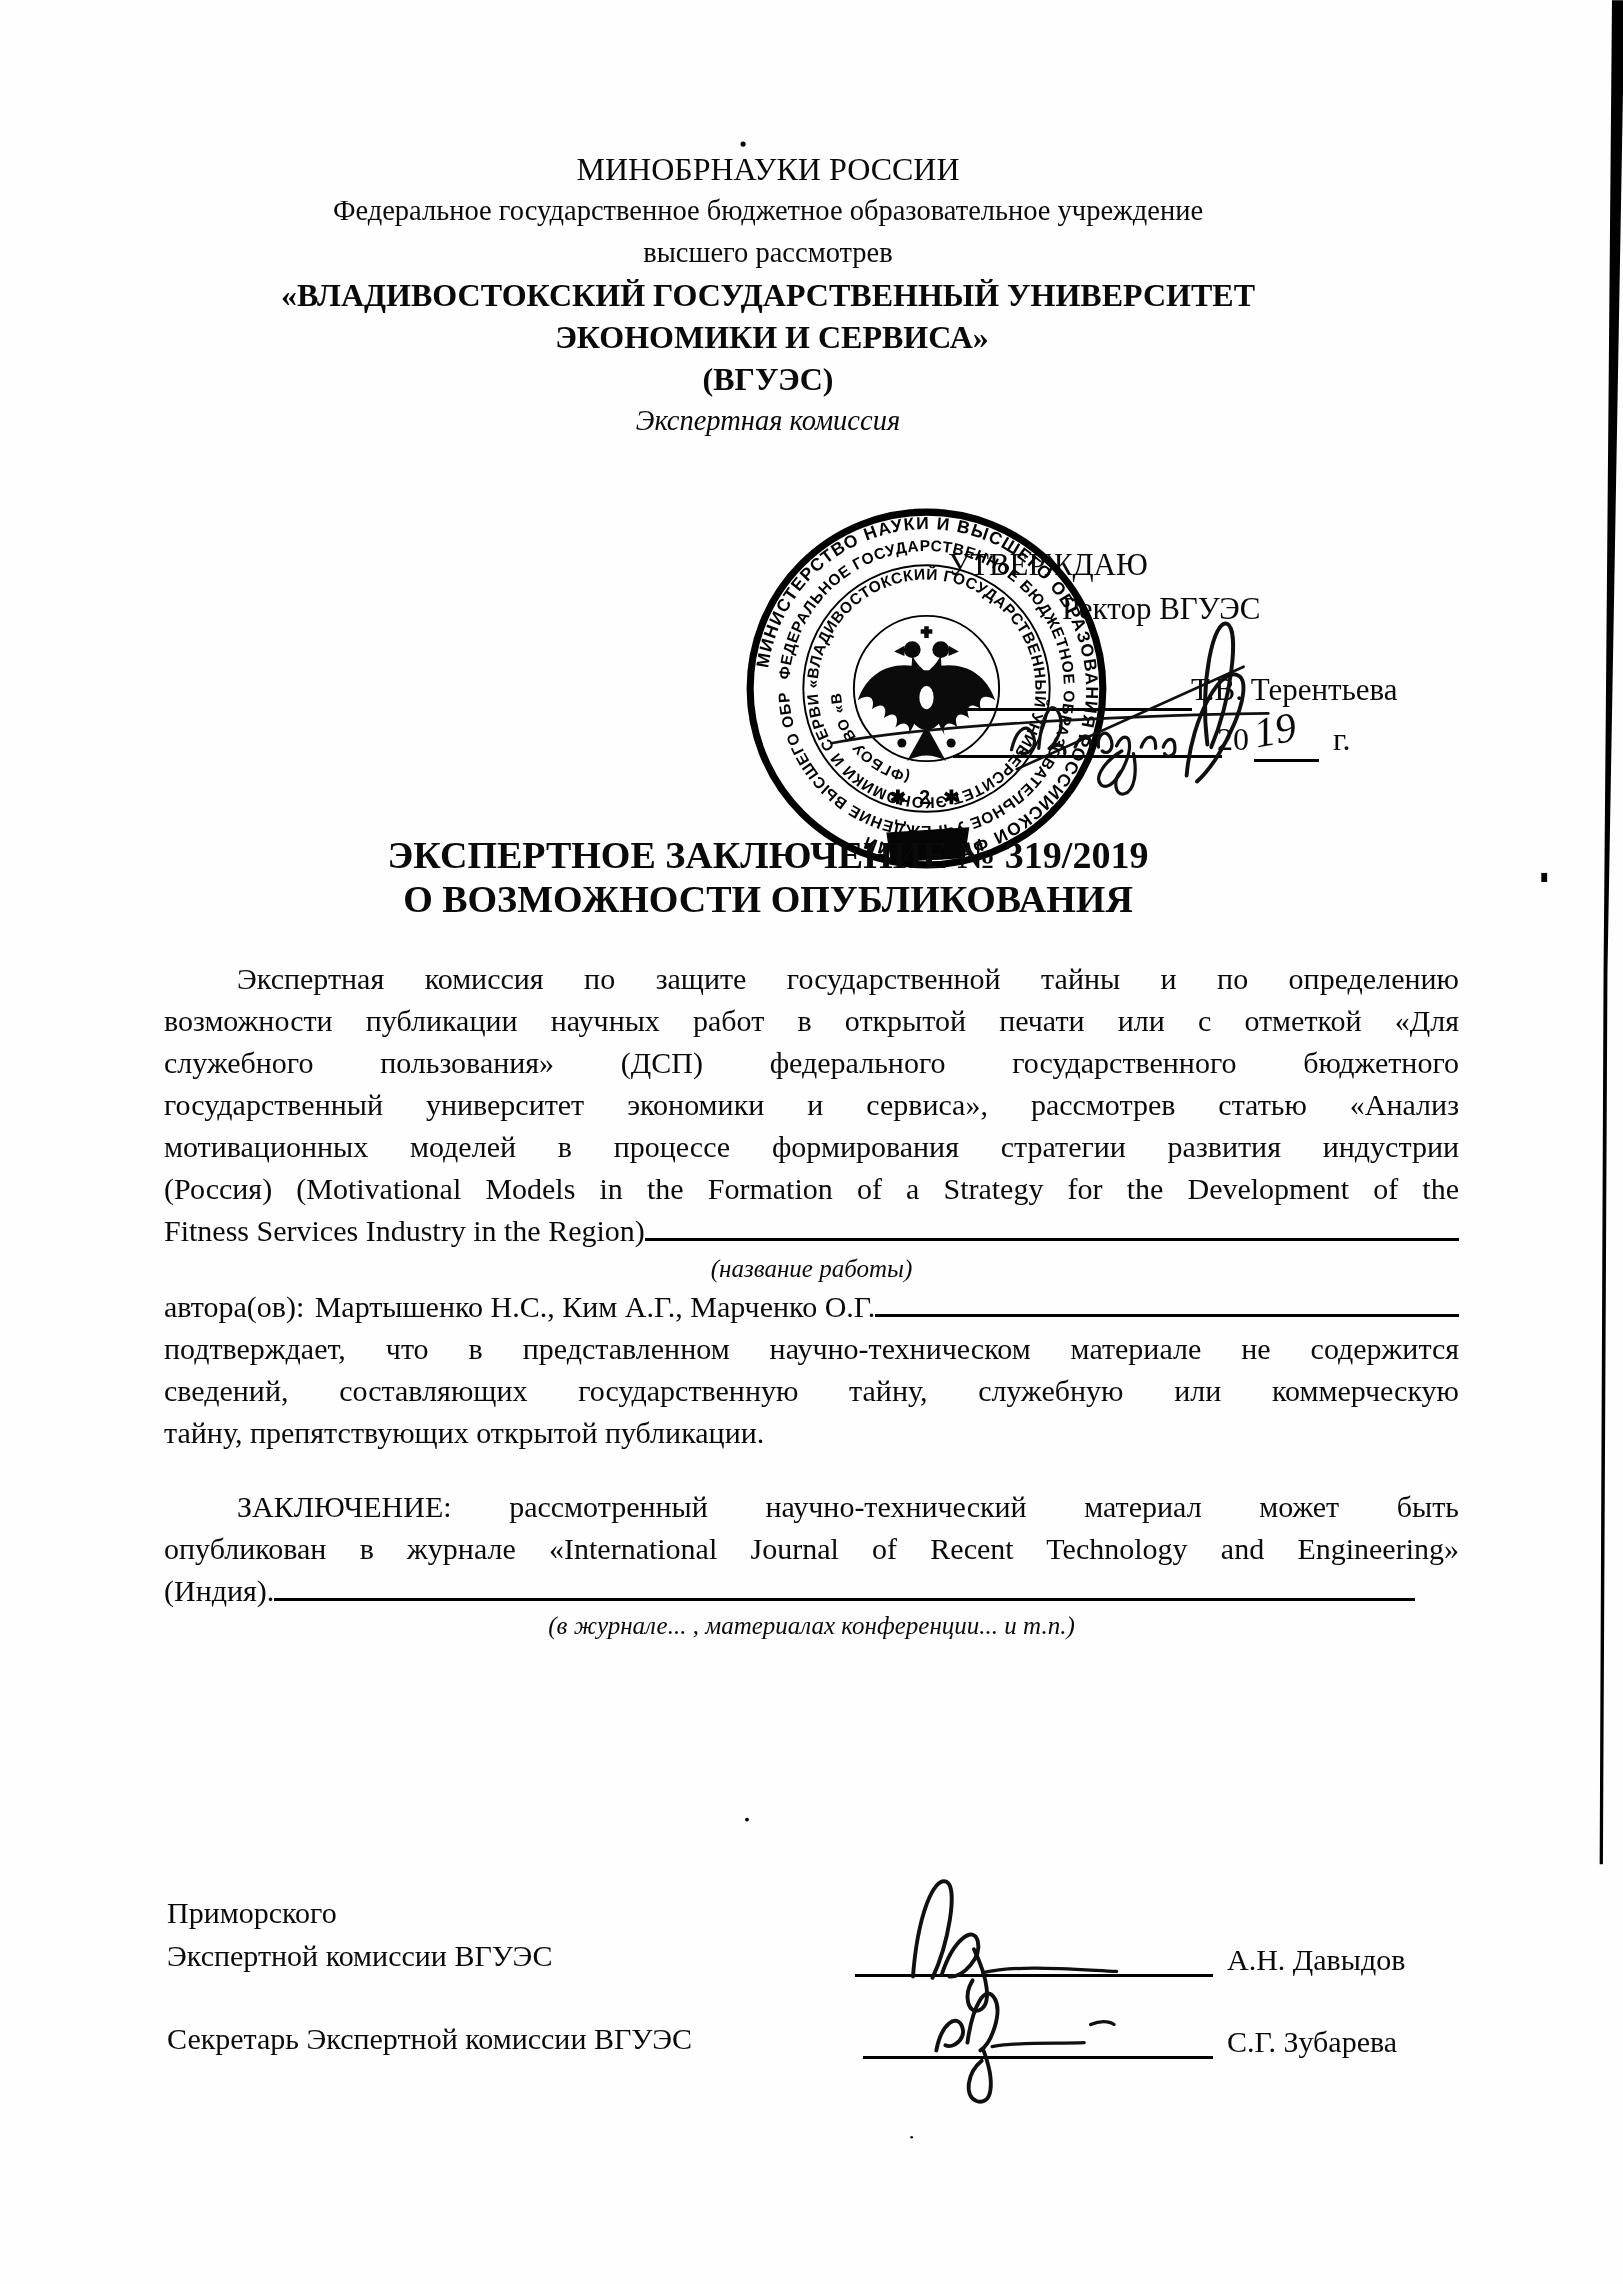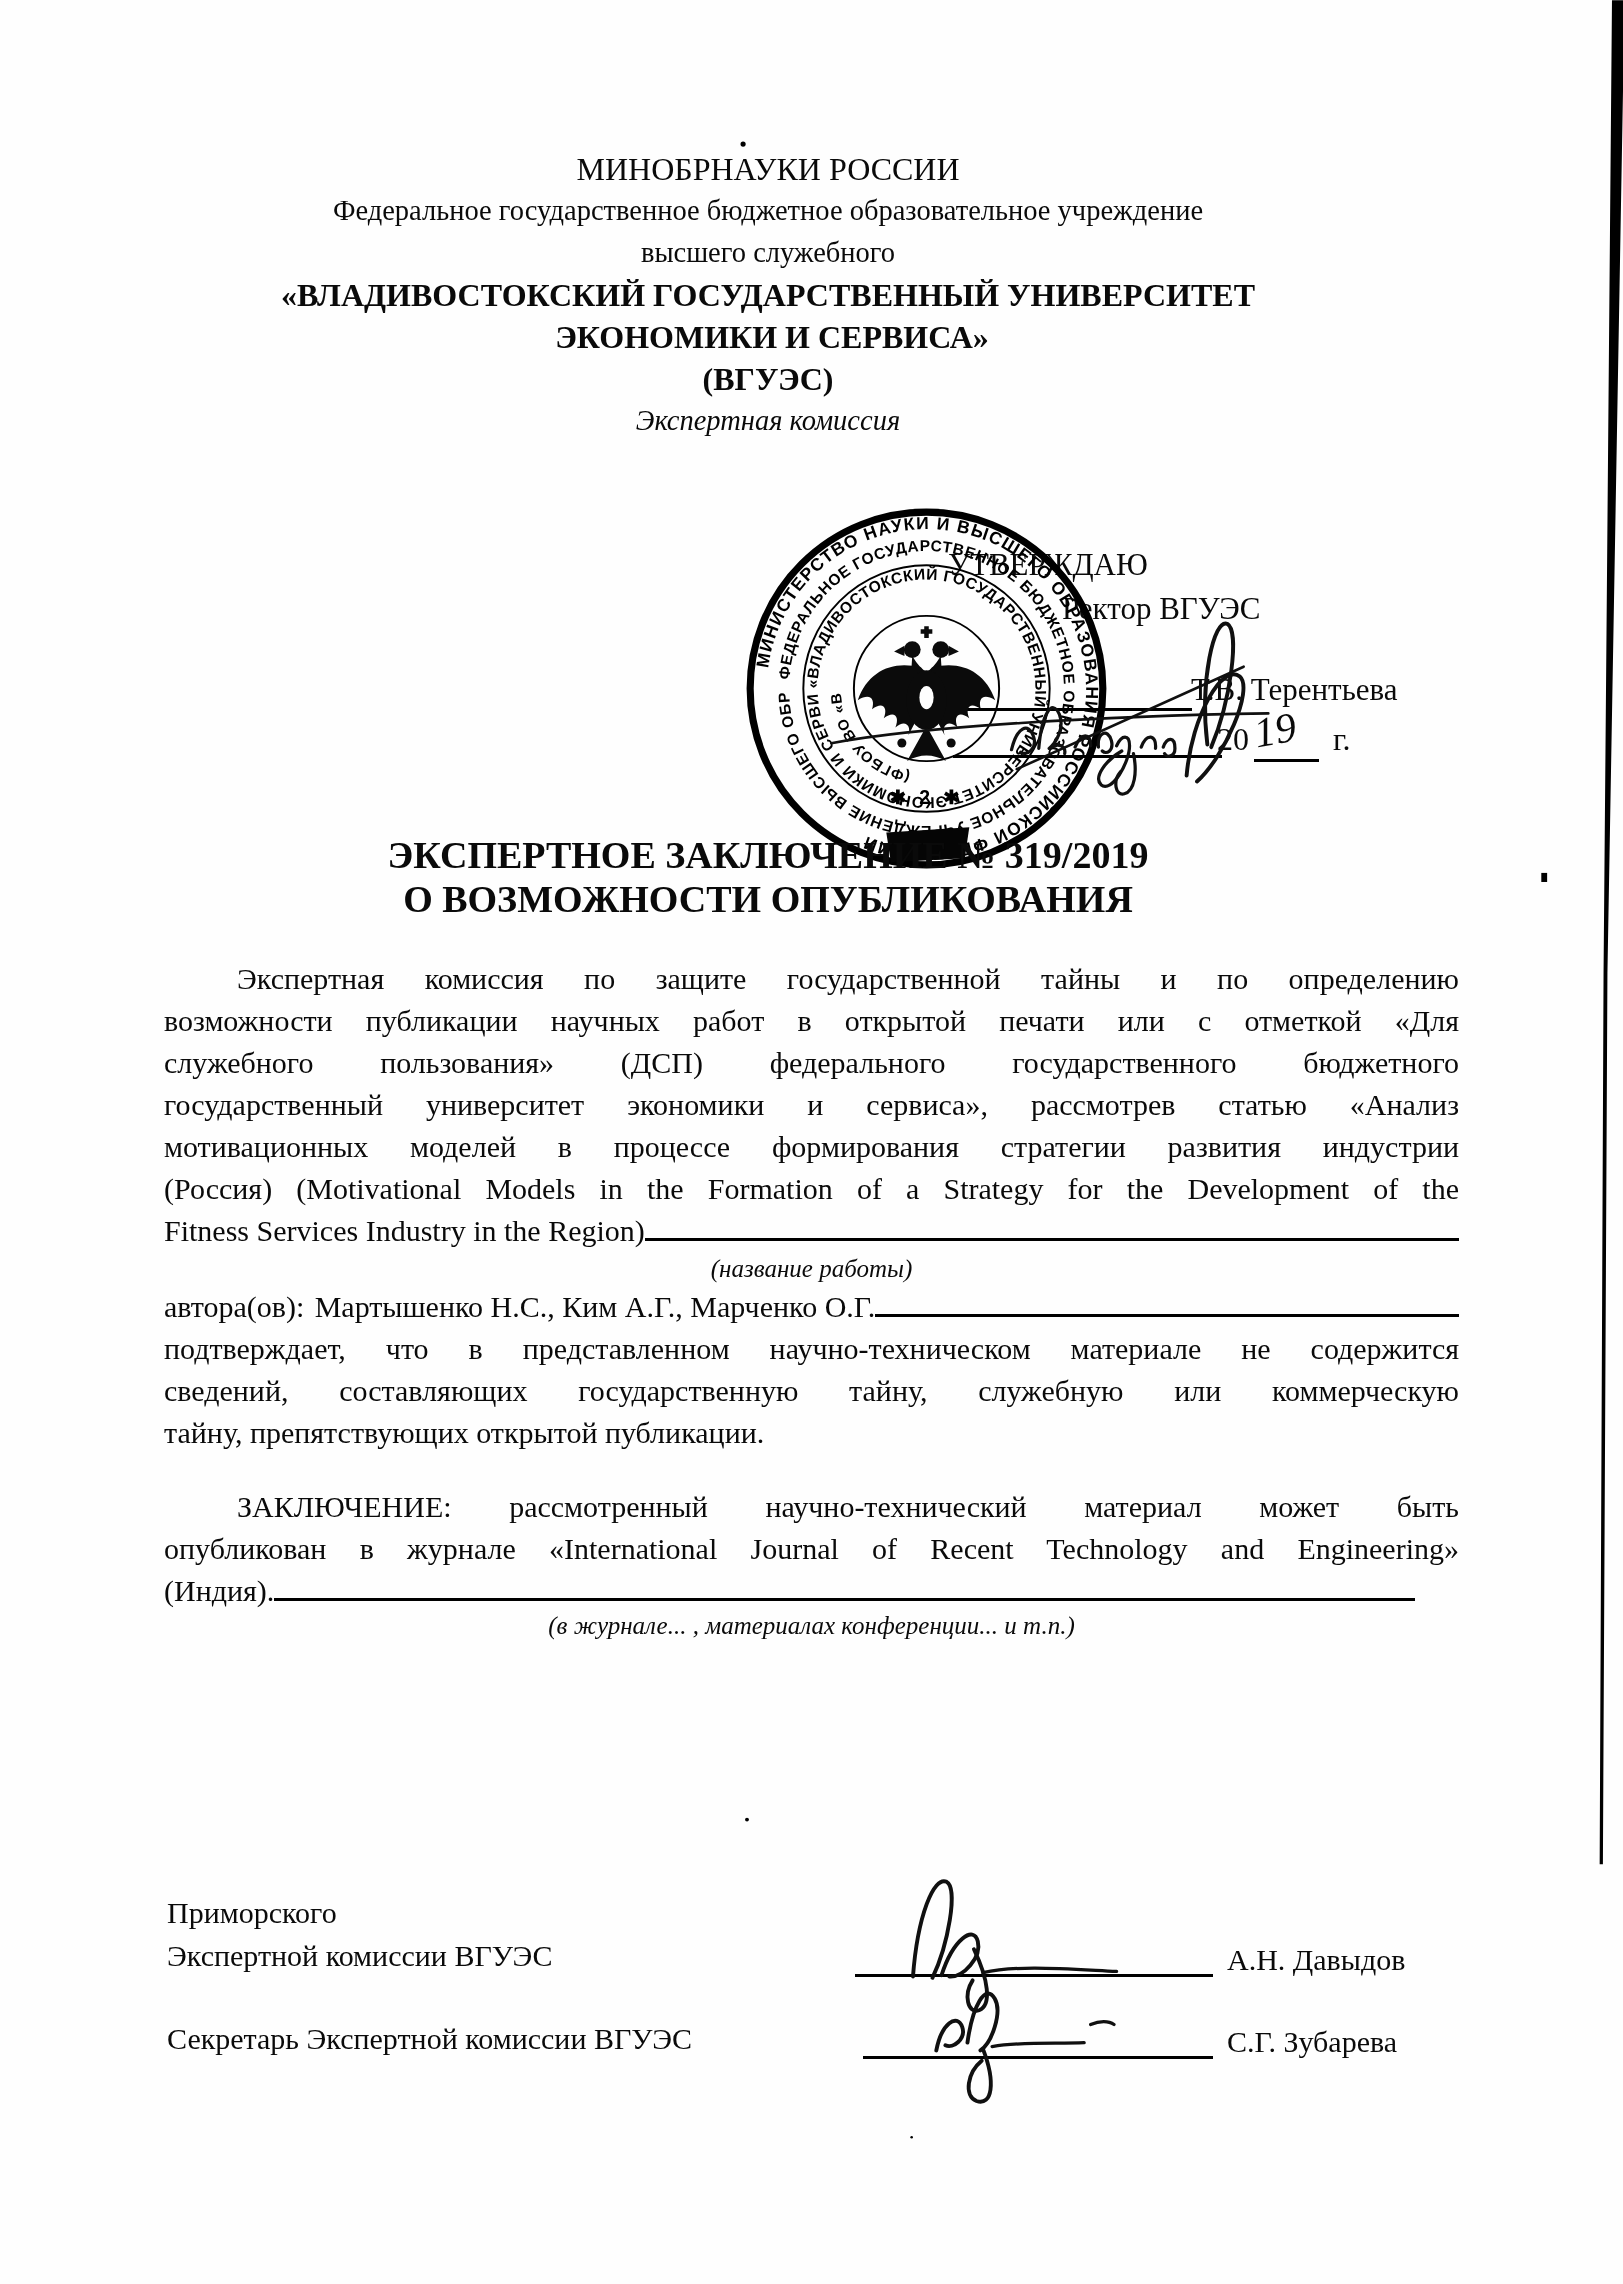--- a/index.html
+++ b/index.html
@@ -26,21 +26,21 @@
   .hw{stroke:#101010;fill:none;stroke-linecap:round;stroke-linejoin:round;}
 </style>
 </head>
 <body>
 
 <div id="page">
 
   <div class="abs ctr" style="top:148px;">
     <div class="hline" style="font-size:32px;">МИНОБРНАУКИ РОССИИ</div>
     <div class="hline">Федеральное государственное бюджетное образовательное учреждение</div>
-    <div class="hline">высшего служебного</div>
+    <div class="hline">высшего рассмотрев</div>
     <div class="hline b" style="font-size:32px;">«ВЛАДИВОСТОКСКИЙ ГОСУДАРСТВЕННЫЙ УНИВЕРСИТЕТ</div>
     <div class="hline b" style="font-size:32px;padding-left:8px;">ЭКОНОМИКИ И СЕРВИСА»</div>
     <div class="hline b" style="font-size:32px;">(ВГУЭС)</div>
     <div class="hline i">Экспертная комиссия</div>
   </div>
 
   <div class="abs" style="left:948px;top:547px;font-size:31px;">УТВЕРЖДАЮ</div>
   <div class="abs" style="left:1062px;top:591px;font-size:31px;">Ректор ВГУЭС</div>
   <div class="abs" style="left:1191px;top:672px;font-size:31px;">Т.В. Терентьева</div>
   <div class="rule" style="left:953px;top:708px;width:239px;"></div>

